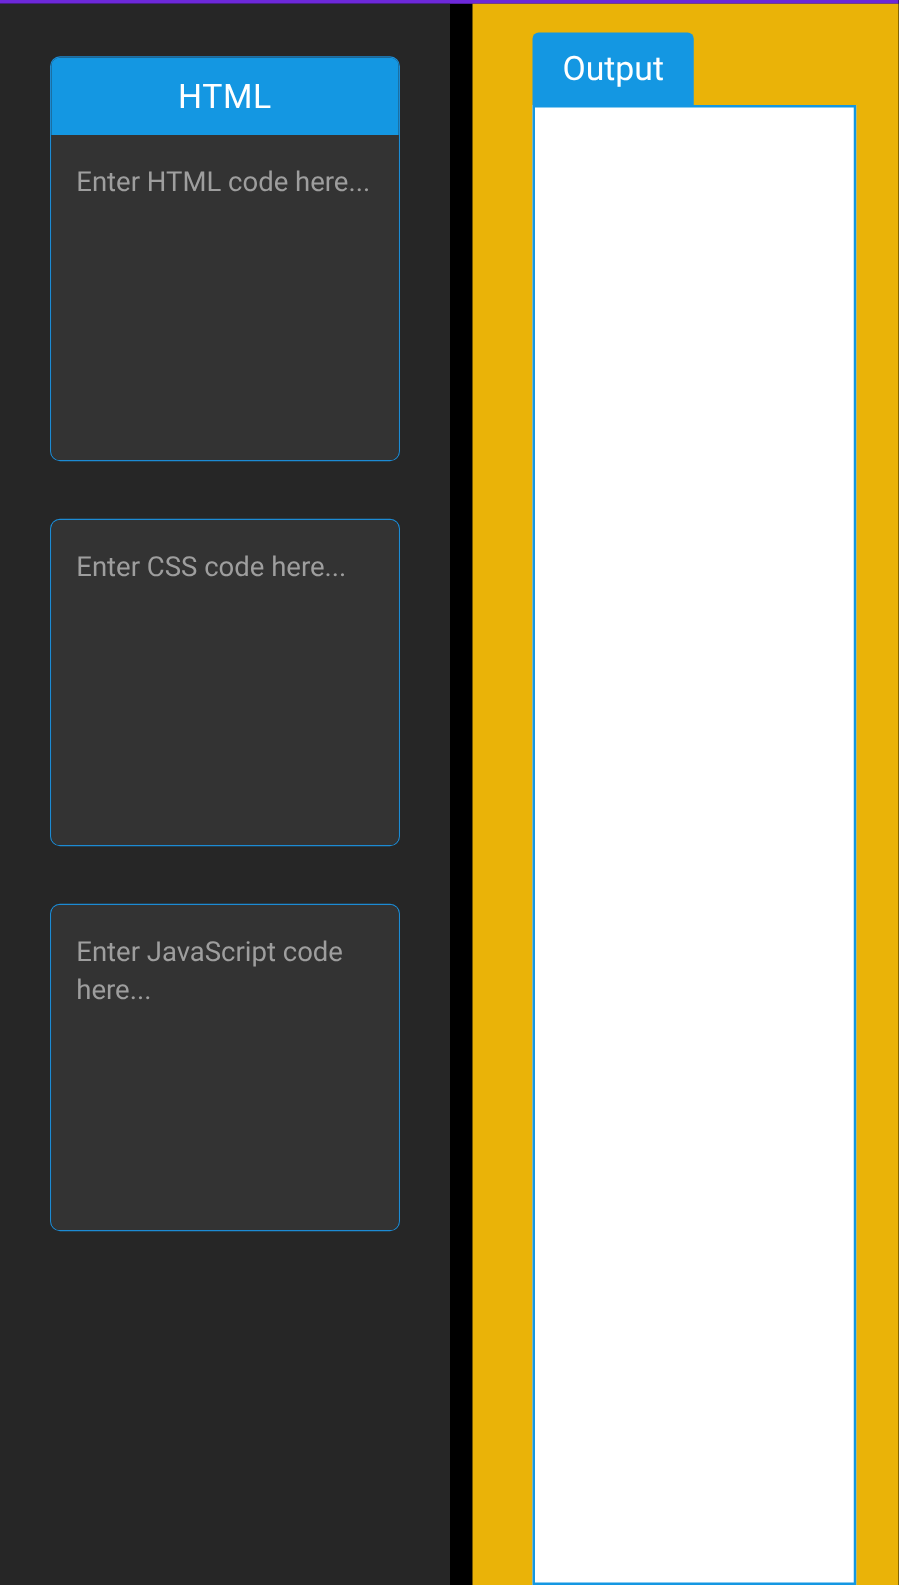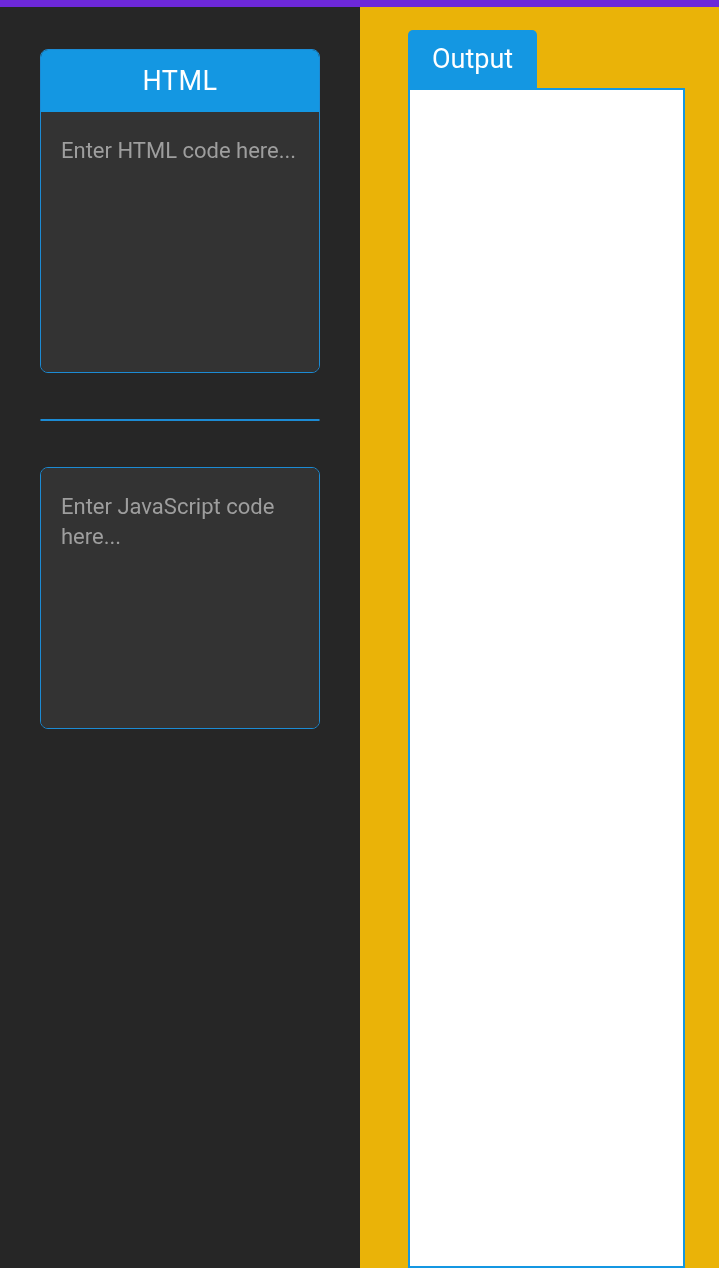--- a/index.html
+++ b/index.html
@@ -13,21 +13,22 @@
       background: #000;
       width: 719px;
       height: 1268px;
       overflow: hidden;
     }
     
     .app-container {
       display: flex;
       width: 100%;
       height: 100%;
-      border-top: 7px solid #6d28d9;
+      border-top: 3px solid #6d28d9;
+      gap: 18px;
     }
     
     .left-panel {
       width: 360px;
       background: #262626;
       padding: 42px 40px;
       display: flex;
       flex-direction: column;
       gap: 46px;
     }
@@ -108,20 +109,21 @@
 <div class="app-container">
 
   <div class="left-panel">
 
     <div class="editor-card">
       <div class="editor-header">HTML</div>
       <textarea class="editor-textarea" placeholder="Enter HTML code here..." style=""></textarea>
     </div>
 
     <div class="editor-card">
+      <textarea class="editor-textarea" placeholder="Enter CSS code here..." style=""></textarea>
     </div>
 
     <div class="editor-card">
       <textarea class="editor-textarea" placeholder="Enter JavaScript code here..." style=""></textarea>
     </div>
 
   </div>
 
   <div class="right-panel">
     <div class="output-container">

